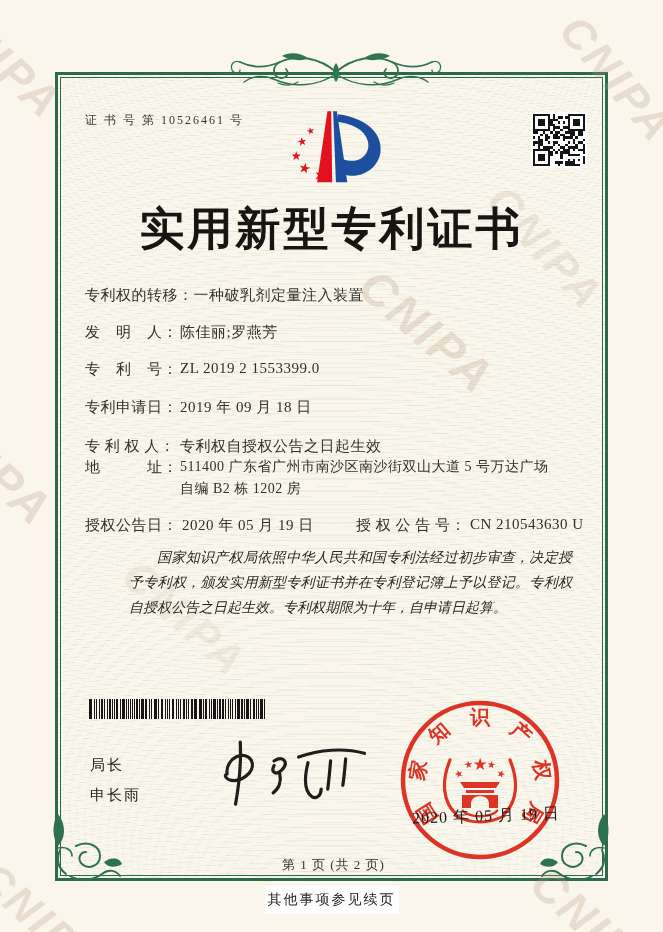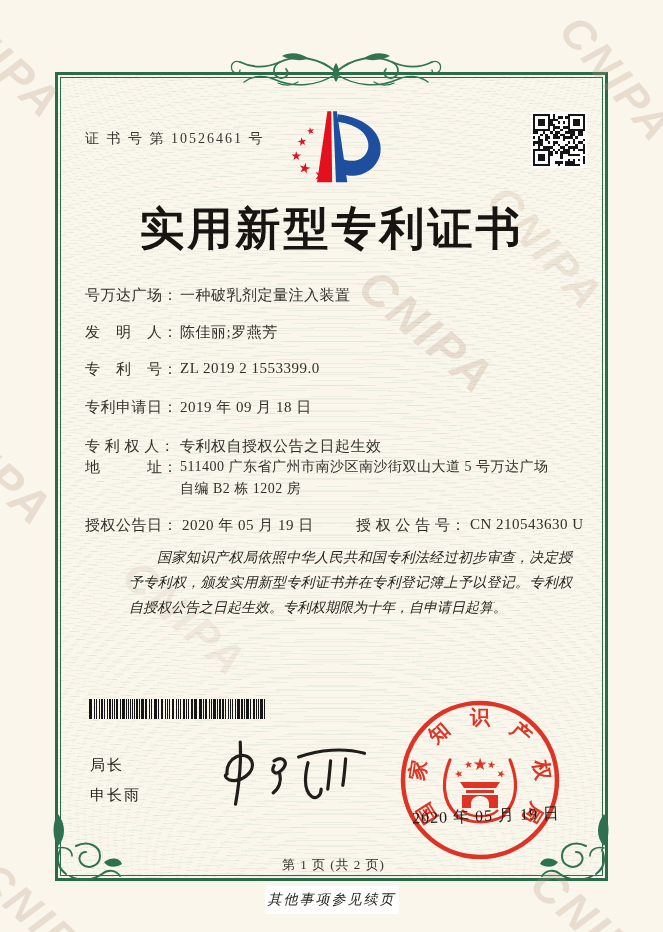--- a/index.html
+++ b/index.html
@@ -19,21 +19,21 @@
   .frame {
     position:absolute; left:55px; top:72px; width:553px; height:809px;
     border:3px solid #2a6b4b; z-index:0;
     background-image:
       repeating-radial-gradient(ellipse 1300px 420px at 50% -160px, rgba(120,165,130,0.10) 0 1px, rgba(0,0,0,0) 1px 8px),
       repeating-radial-gradient(ellipse 1500px 460px at 50% 115%, rgba(120,165,130,0.09) 0 1px, rgba(0,0,0,0) 1px 9px);
   }
   .frame-inner { position:absolute; inset:2px; border:1px solid #2a6b4b; }
   .ornament { position:absolute; z-index:2; }
   
-  .cert-no { position:absolute; left:85px; top:112px; font-size:14px; letter-spacing:2px; z-index:2; color:#3a3530;margin-top:18px; }
+  .cert-no { position:absolute; left:85px; top:112px; font-size:12px; letter-spacing:2px; z-index:2; color:#3a3530; }
   .qr-box { position:absolute; left:531px; top:112px; width:56px; height:56px; background:#fff; padding:2px; z-index:2; }
   .logo { position:absolute; left:283px; top:106px; z-index:2; }
   .title {
     position:absolute; left:0; right:0; top:199px; text-align:center;
     font-size:45px; font-weight:600; letter-spacing:3px; color:#171411; z-index:2;
   }
   
   .row { position:absolute; left:85px; font-size:15px; z-index:2; letter-spacing:0.5px; color:#33302b; }
   .row .label { display:inline-block; min-width:95px; vertical-align:top; }
   .row .value { display:inline-block; vertical-align:top; }
@@ -63,21 +63,21 @@
   
   .seal { position:absolute; left:396px; top:696px; width:168px; height:168px; z-index:3; opacity:0.95; }
   .seal-date {
     position:absolute; left:412px; top:806px; width:150px; z-index:4;
     font-size:16px; letter-spacing:1px; color:#1d1a17; transform:rotate(-2deg);
   }
   
   .page-info { position:absolute; left:4px; right:0; top:856px; text-align:center; font-size:13px; letter-spacing:1px; z-index:2; color:#35312c; }
   .continuation {
     position:absolute; left:50%; transform:translateX(-50%); top:886px; z-index:4;
-    background:#ffffff; padding:5px 3px; font-size:14px; font-style:italic; letter-spacing:2px; color:#28241f;
+    background:#ffffff; padding:5px 3px; font-size:14px; letter-spacing:2px; color:#28241f;
   }
 </style>
 </head>
 <body>
 
 <div class="page">
 
   <div class="wm" style="left:-42px; top:-14px; font-size:46px; transform:rotate(42deg);">CNIPA</div>
   <div class="wm" style="left:588px; top:6px;  font-size:44px; transform:rotate(50deg);">CNIPA</div>
   <div class="wm" style="left:514px; top:176px; font-size:44px; transform:rotate(48deg); opacity:0.75;">CNIPA</div>
@@ -295,21 +295,21 @@
       <text x="21" y="39" font-size="12" transform="rotate(-10 21 39)">★</text>
       <text x="14" y="54" font-size="13">★</text>
       <text x="22" y="68" font-size="15" transform="rotate(12 22 68)">★</text>
       <text x="38" y="76" font-size="16" transform="rotate(20 38 76)">★</text>
     </g>
   </svg>
 
   <div class="title">实用新型专利证书</div>
 
   <div class="row row-name">
-    <span class="label">号万达广场：</span><span class="value">一种破乳剂定量注入装置</span>
+    <span class="label">专利权的转移：</span><span class="value">一种破乳剂定量注入装置</span>
   </div>
   <div class="row row-inventor">
     <span class="label">发　明　人：</span><span class="value">陈佳丽;罗燕芳</span>
   </div>
   <div class="row row-patno">
     <span class="label">专　利　号：</span><span class="value">ZL 2019 2 1553399.0</span>
   </div>
   <div class="row row-appdate">
     <span class="label">专利申请日：</span><span class="value">2019 年 09 月 18 日</span>
   </div>

